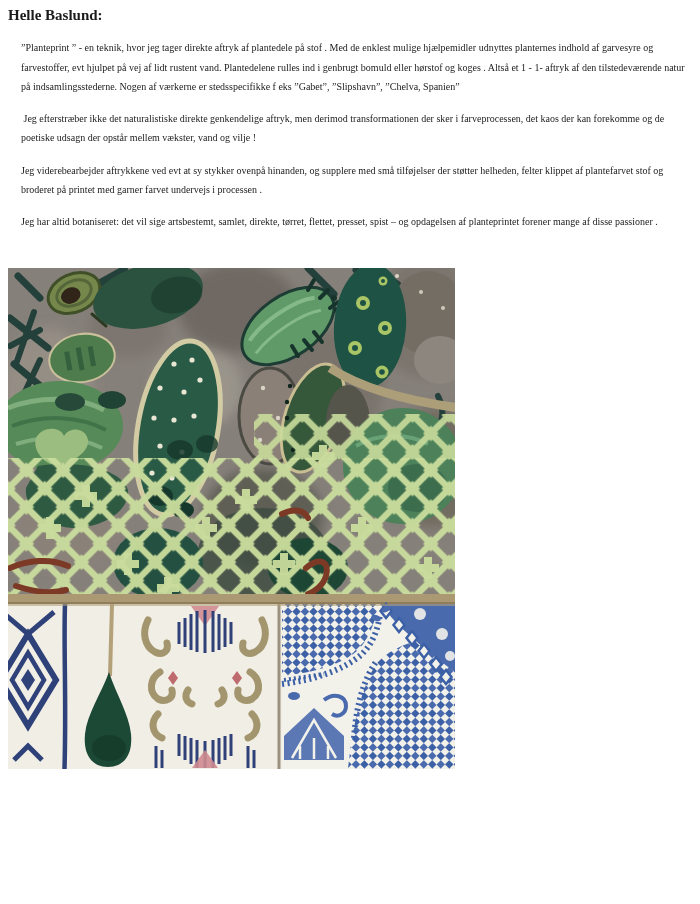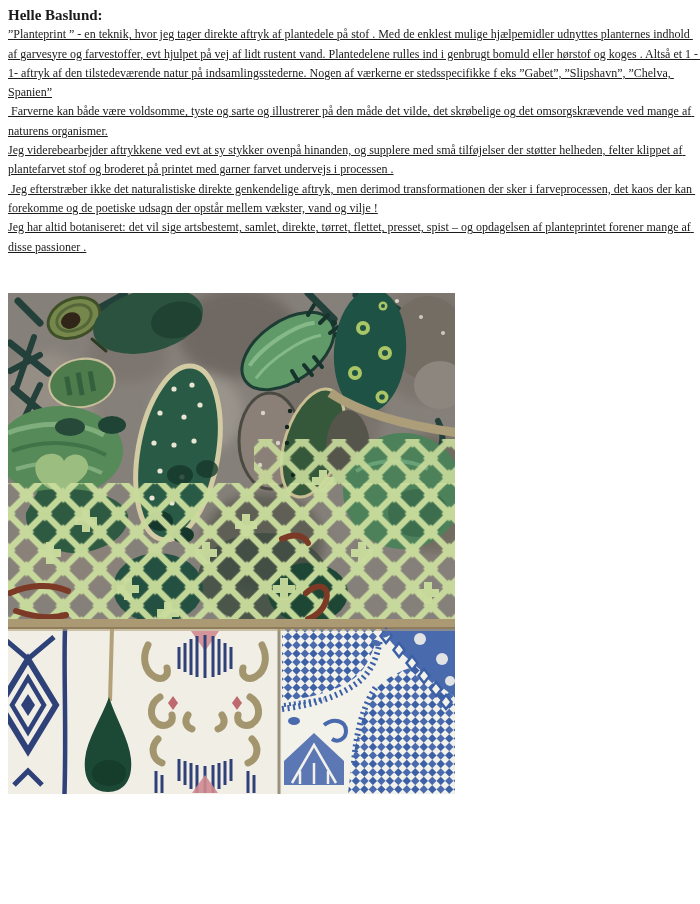--- a/index.html
+++ b/index.html
@@ -8,35 +8,33 @@
     background: #ffffff;
     font-family: "Liberation Serif", serif;
     color: #1b1b1b;
   }
   .page { width: 692px; padding: 6px 0 0 8px; }
   h1.heading {
     margin: 0; font-size: 15px; line-height: 19.3px; font-weight: 700;
     font-family: "Liberation Serif", serif;
   }
   p.para {
-    margin: 0; font-size: 12px; line-height: 19.3px;
+    margin: 13px; font-size: 10px; line-height: 19.3px;
     white-space: pre-wrap;
-    text-decoration: underline;
   }
   figure.art { margin: 36px 0 0 0; padding: 0; line-height: 0; }
 </style>
 </head>
 <body>
 
 <div class="page">
   <h1 class="heading">Helle Baslund:</h1>
   <p class="para">”Planteprint ” - en teknik, hvor jeg tager direkte aftryk af plantedele på stof . Med de enklest mulige hjælpemidler udnyttes planternes indhold af garvesyre og farvestoffer, evt hjulpet på vej af lidt rustent vand. Plantedelene rulles ind i genbrugt bomuld eller hørstof og koges . Altså et 1 - 1- aftryk af den tilstedeværende natur på indsamlingsstederne. Nogen af værkerne er stedsspecifikke f eks ”Gabet”, ”Slipshavn”, ”Chelva, Spanien”</p>
-  <p class="para"> Farverne kan både være voldsomme, tyste og sarte og illustrerer på den måde det vilde, det skrøbelige og det omsorgskrævende ved mange af naturens organismer.</p>
+  <p class="para"> Jeg efterstræber ikke det naturalistiske direkte genkendelige aftryk, men derimod transformationen der sker i farveprocessen, det kaos der kan forekomme og de poetiske udsagn der opstår mellem vækster, vand og vilje !</p>
   <p class="para">Jeg viderebearbejder aftrykkene ved evt at sy stykker ovenpå hinanden, og supplere med små tilføjelser der støtter helheden, felter klippet af plantefarvet stof og broderet på printet med garner farvet undervejs i processen .</p>
-  <p class="para"> Jeg efterstræber ikke det naturalistiske direkte genkendelige aftryk, men derimod transformationen der sker i farveprocessen, det kaos der kan forekomme og de poetiske udsagn der opstår mellem vækster, vand og vilje !</p>
   <p class="para">Jeg har altid botaniseret: det vil sige artsbestemt, samlet, direkte, tørret, flettet, presset, spist – og opdagelsen af planteprintet forener mange af disse passioner .</p>
 
   <figure class="art">
     <svg width="447" height="501" viewBox="0 0 447 501" role="img">
       <defs>
         <filter id="soft" x="-30%" y="-30%" width="160%" height="160%">
             <feGaussianBlur stdDeviation="6"></feGaussianBlur>
           </filter>
         <filter id="soft2" x="-30%" y="-30%" width="160%" height="160%">
             <feGaussianBlur stdDeviation="2"></feGaussianBlur>

